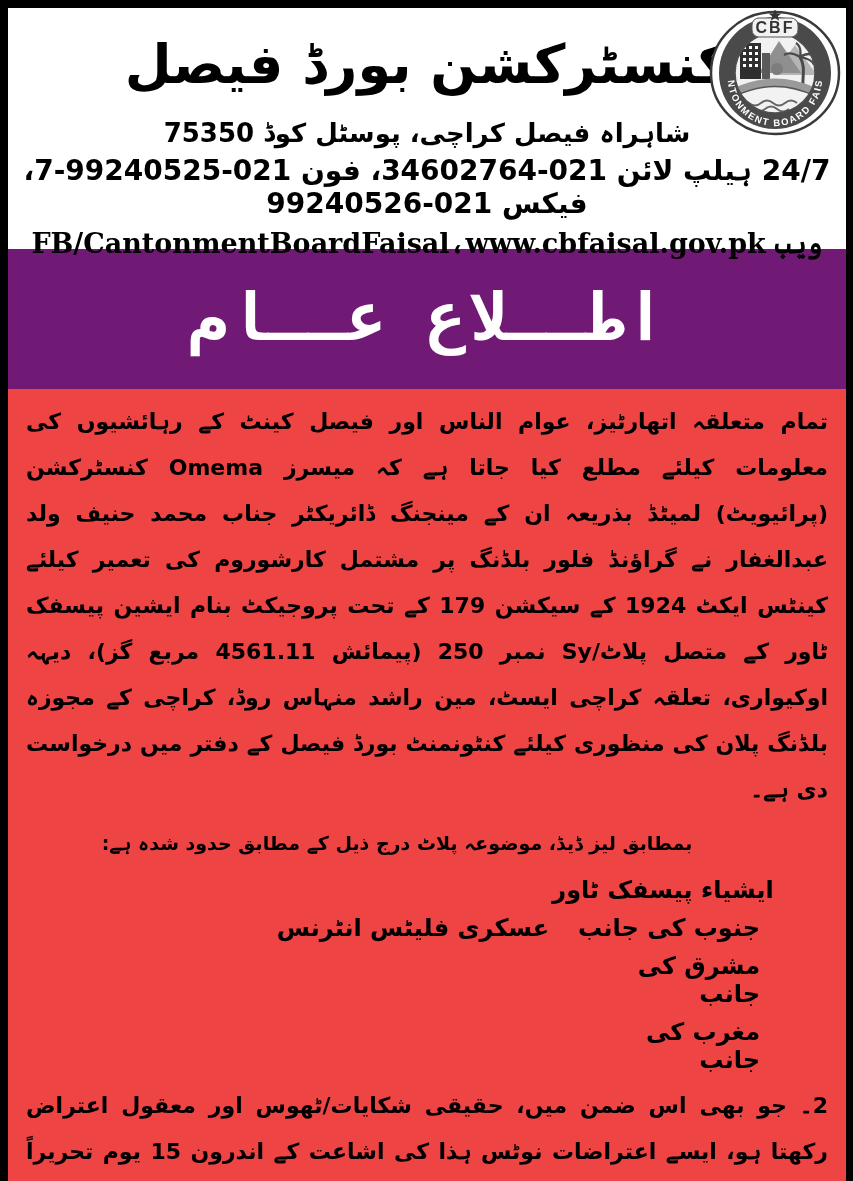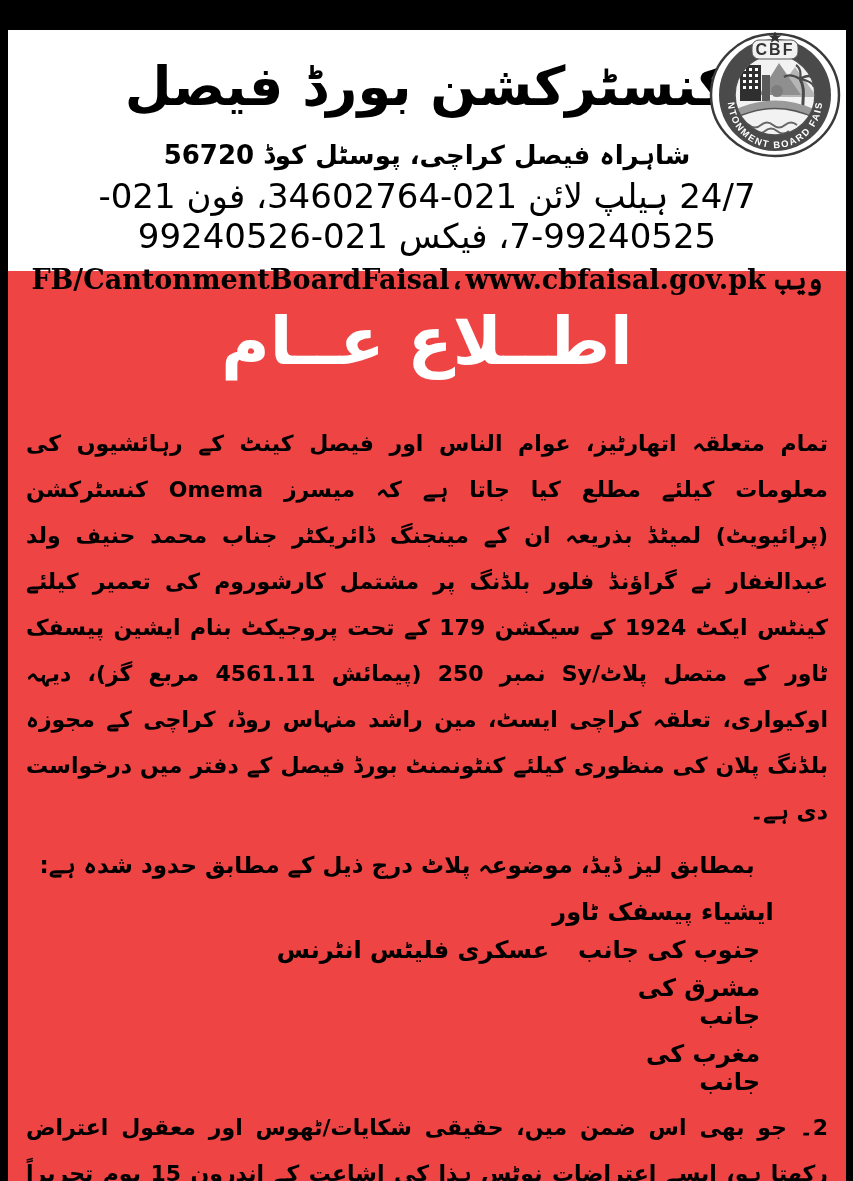--- a/index.html
+++ b/index.html
@@ -5,45 +5,45 @@
   * { margin:0; padding:0; box-sizing:border-box; }
   html,body { background:#222; }
   .page {
     width:853px; height:1181px; background:#000;
     padding:8px 7px 13px 8px; margin:0 auto; overflow:hidden;
     font-family:"DejaVu Sans", sans-serif; color:#000;
   }
   
   .header {
     background:#fff; height:241px; position:relative;
-    text-align:center; direction:rtl; padding-top:14px;margin-top:22px;
+    text-align:center; direction:rtl; padding-top:14px;
   }
   .org-title { font-size:54px; font-weight:bold; line-height:1.6; letter-spacing:1px; }
   .address   { font-size:26px; font-weight:bold; margin-top:10px; }
-  .contact   { font-size:34px; font-weight:normal; margin-top:6px; }
+  .contact   { font-size:28px; font-weight:bold; margin-top:6px; }
   .web       { font-size:27px; font-weight:bold; direction:ltr;
                font-family:"DejaVu Serif", serif; margin-top:8px; }
   .logo-wrap { position:absolute; top:2px; right:4px; width:134px; height:126px; }
   
   .banner {
-    background:#ef4444; height:140px; display:flex;
-    align-items:center; justify-content:center;
+    background:#701a75; height:140px; display:flex;
+    align-items:center; justify-content:center;font-family:Liberation Mono, monospace;
   }
   .banner-title { color:#fff; font-size:66px; font-weight:bold; direction:rtl; }
   
   .content {
     background:#ef4444; height:807px; direction:rtl;
     padding:10px 18px 16px 18px; overflow:hidden;
   }
   .para {
     font-size:22px; font-weight:bold; line-height:46px;
     text-align:justify; text-align-last:right;
   }
   .boundary-intro {
-    font-size:23px; font-weight:bold; text-align:center;
+    font-size:19px; font-weight:bold; text-align:center;
     margin:8px 60px 6px 0; line-height:44px;
   }
   .btable { margin:2px 0 4px 0; }
   .brow { display:flex; direction:rtl; align-items:baseline; padding:5px 0; }
   .bside  { flex:0 0 250px; padding-right:68px; font-size:24px; font-weight:bold; }
   .bvalue { flex:0 0 330px; text-align:center; font-size:24px; font-weight:bold; }
   .para2 { margin-top:2px; }
 </style>
 </head>
 <body>
@@ -97,21 +97,21 @@
 
         <defs>
             <path id="ringPath" d="M -47 6 A 47 47 0 0 0 47 6"></path>
           </defs>
         <text font-size="9.5" font-weight="bold" fill="#ffffff" letter-spacing="1.6" font-family="Liberation Sans, sans-serif">
           <textPath href="#ringPath" startOffset="50%" text-anchor="middle">CANTONMENT BOARD FAISAL</textPath>
         </text>
       </svg>
     </div>
     <div class="org-title">کنسٹرکشن بورڈ فیصل</div>
-    <div class="address">شاہراہ فیصل کراچی، پوسٹل کوڈ 56720</div>
+    <div class="address">شاہراہ فیصل کراچی، پوسٹل کوڈ 75350</div>
     <div class="contact">24/7 ہیلپ لائن 021-34602764، فون 021-99240525-7، فیکس 021-99240526</div>
     <div class="web">FB/CantonmentBoardFaisal،www.cbfaisal.gov.pk ویب</div>
   </div>
 
   <div class="banner">
     <div class="banner-title">اطــلاع عــام</div>
   </div>
 
   <div class="content">
 

